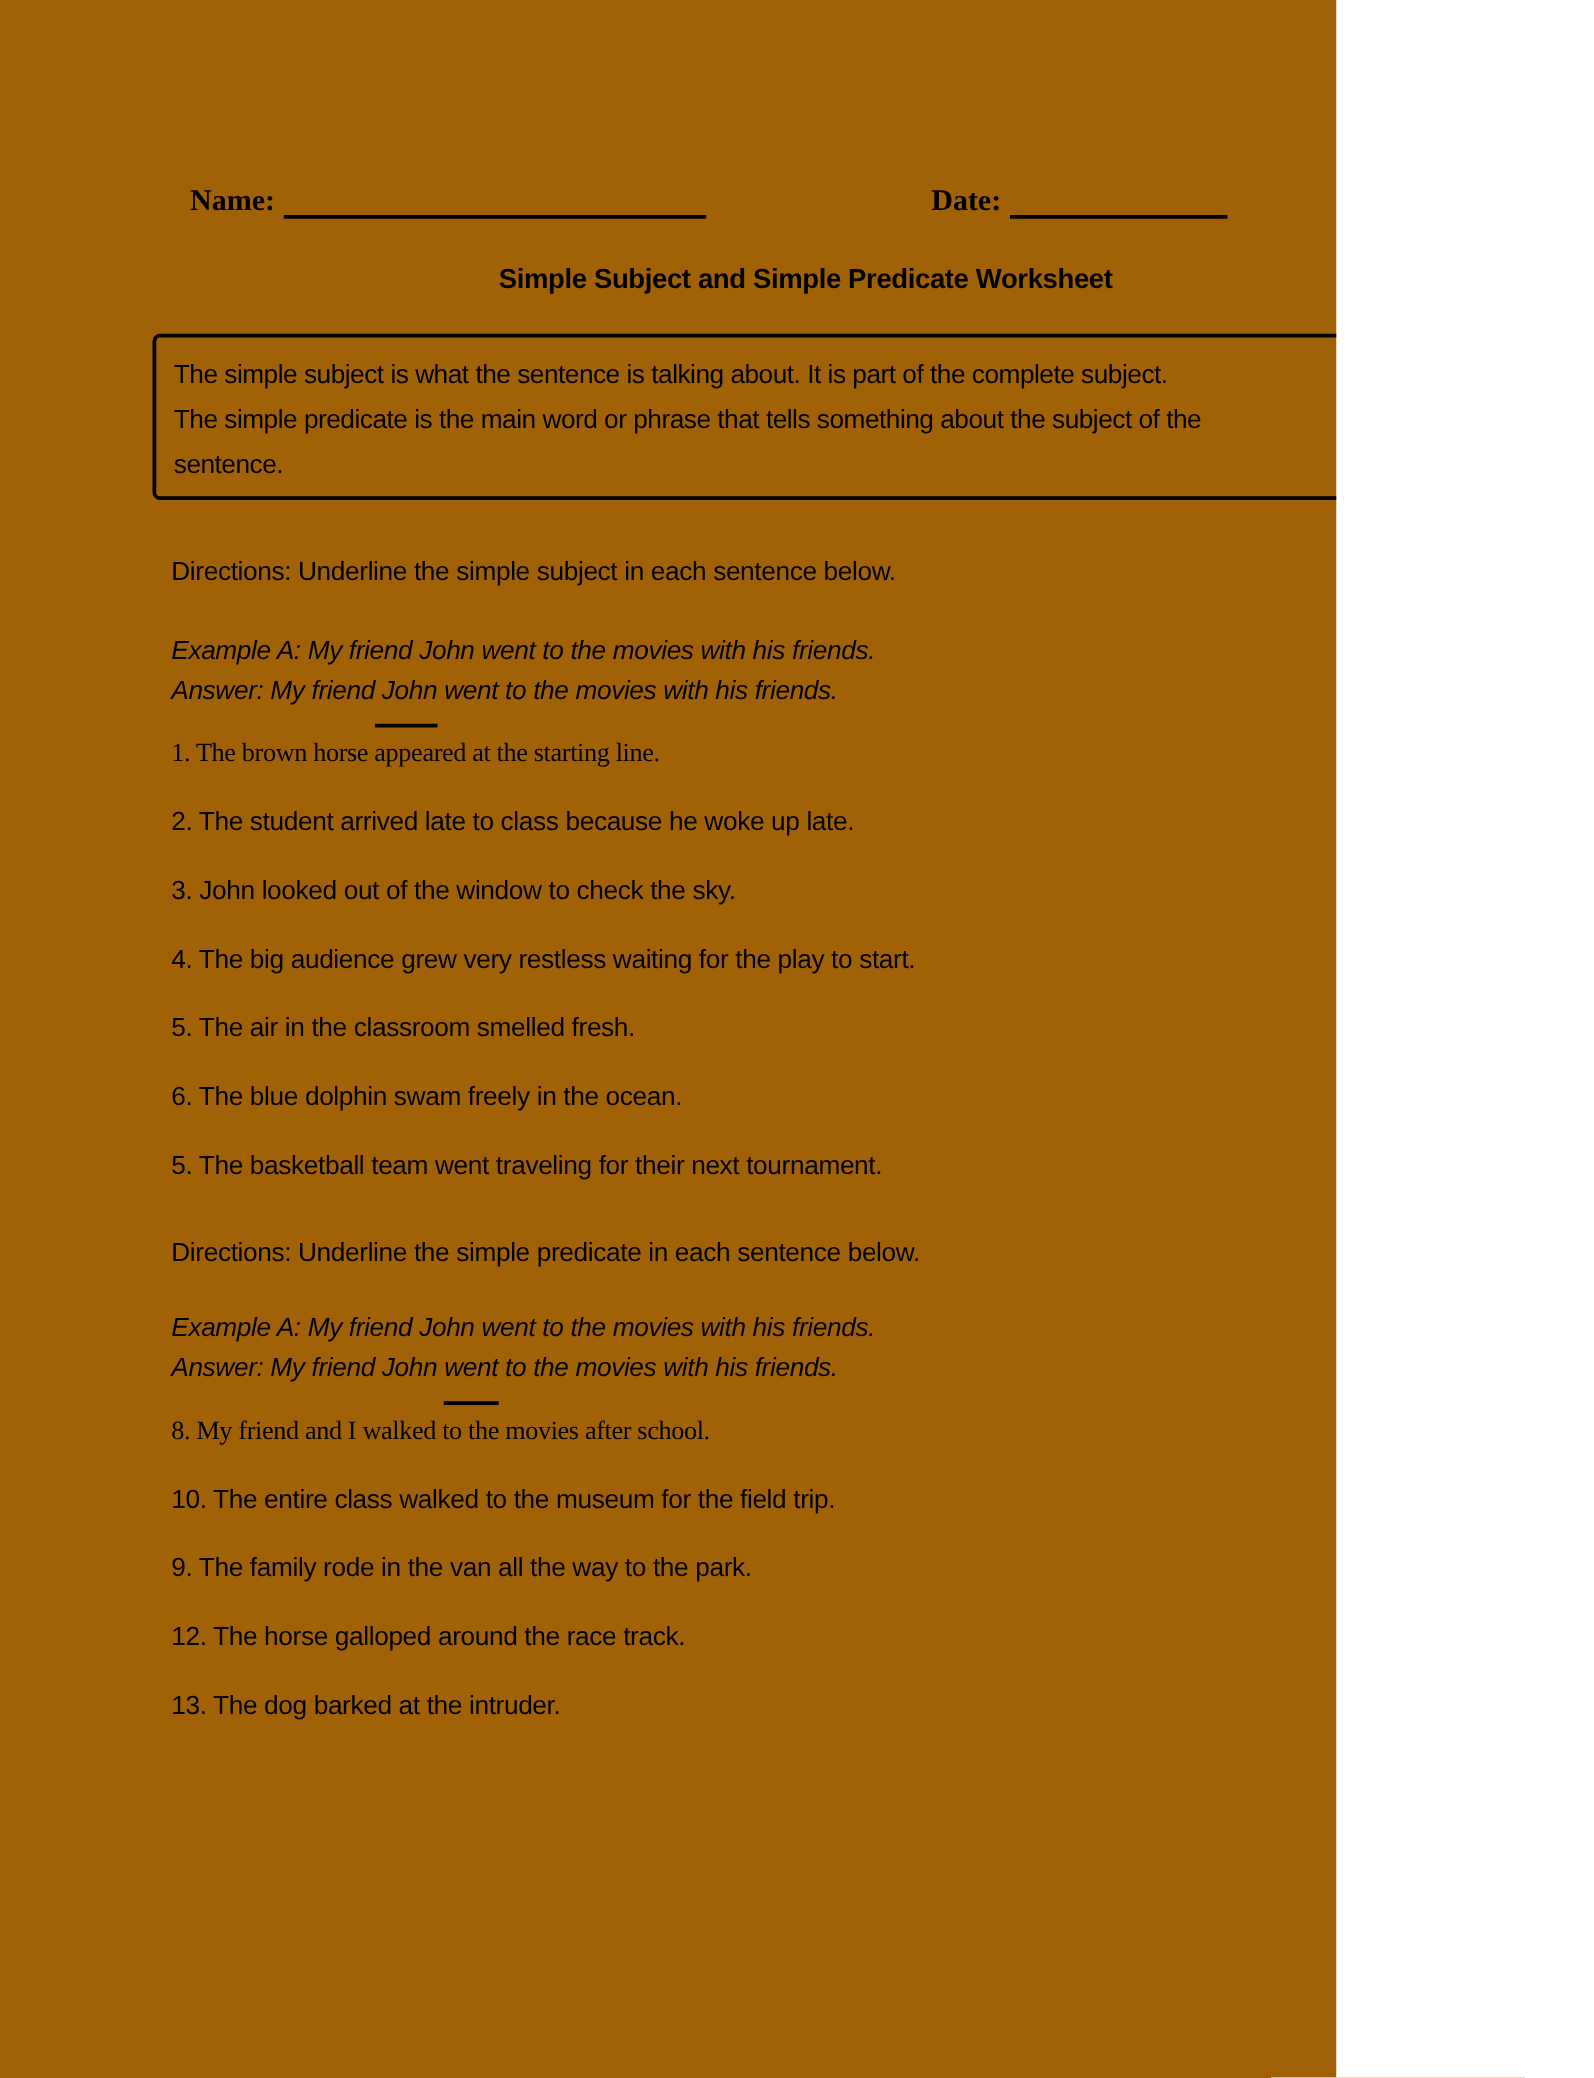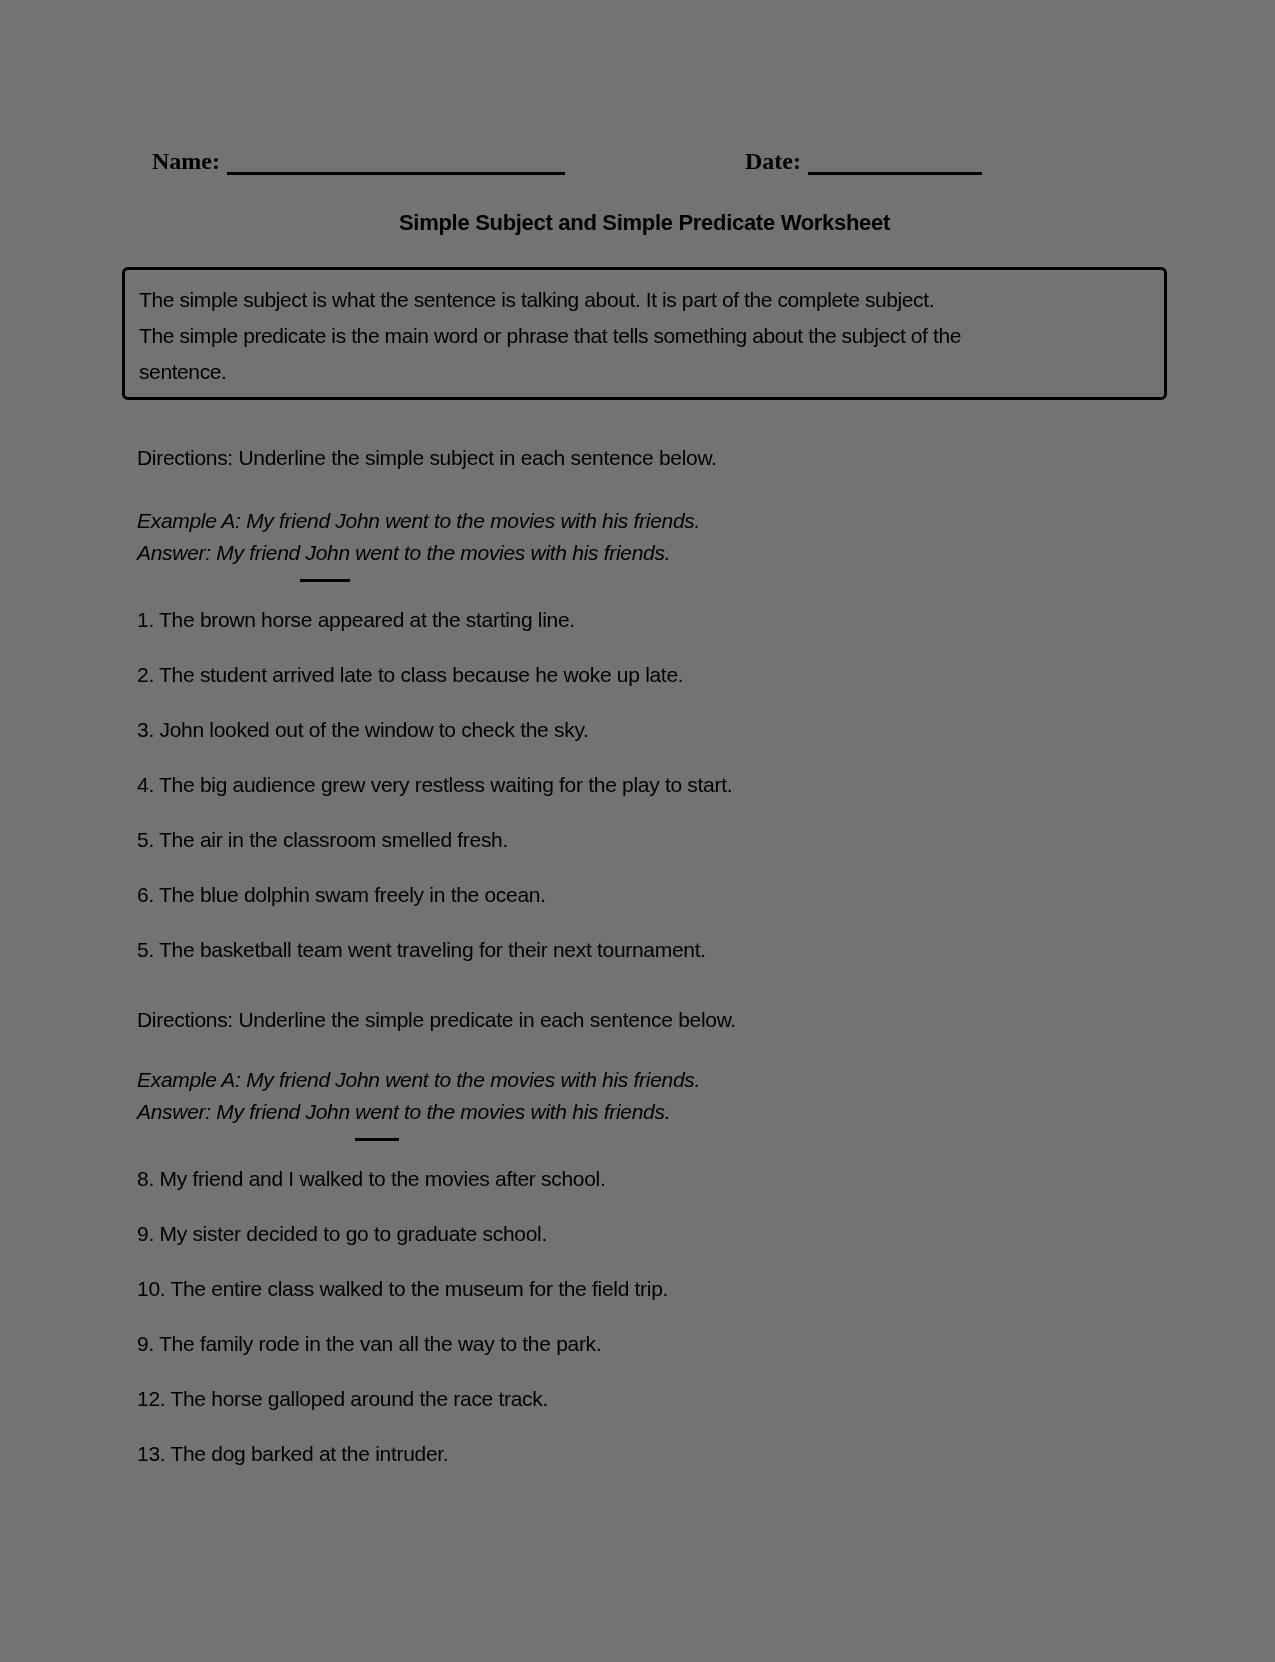--- a/index.html
+++ b/index.html
@@ -1,20 +1,20 @@
 <!DOCTYPE html>
 <html><head>
 <meta charset="utf-8">
 <style>
   html,body{margin:0;padding:0;background:#ffffff;}
   .page{
     position:relative;
-    width:1275px;
+    width:1069px;
     height:1662px;
-    background:#737373;
+    background:#a16207;
     color:#000000;
     font-family:"Liberation Sans","DejaVu Sans",sans-serif;
     overflow:hidden;
   }
   
   .header{
     position:absolute;
     top:148px;
     left:152px;
     right:100px;
@@ -90,21 +90,21 @@
     line-height:32px;
   }
   .u{
     border-bottom:3px solid #000;
     padding-bottom:15px;
   }
   .sentence{
     margin:28px 0 0 0;
     line-height:27px;
   }
-  .sentence.after-example{margin-top:37px;}
+  .sentence.after-example{margin-top:20px;font-family:Liberation Serif, serif;}
 </style>
 </head>
 <body>
 
 <div class="page">
 
   <div class="header">
     <span class="hlabel">Name:</span><span class="blank-line name-line"></span><span class="date-gap"></span><span class="hlabel">Date:</span><span class="blank-line date-line"></span>
   </div>
 
@@ -137,21 +137,20 @@
 
     <div>
       <p class="directions second">Directions: Underline the simple predicate in each sentence below.</p>
 
       <div class="example second">
         <p>Example A: My friend John went to the movies with his friends.</p>
         <p><span>Answer: My friend John </span><span class="u">went</span><span> to the movies with his friends.</span></p>
       </div>
 
       <p class="sentence after-example">8. My friend and I walked to the movies after school.</p>
-      <p class="sentence">9. My sister decided to go to graduate school.</p>
       <p class="sentence">10. The entire class walked to the museum for the field trip.</p>
       <p class="sentence">9. The family rode in the van all the way to the park.</p>
       <p class="sentence">12. The horse galloped around the race track.</p>
       <p class="sentence">13. The dog barked at the intruder.</p>
     </div>
 
   </div>
 </div>
 
 </body></html>

